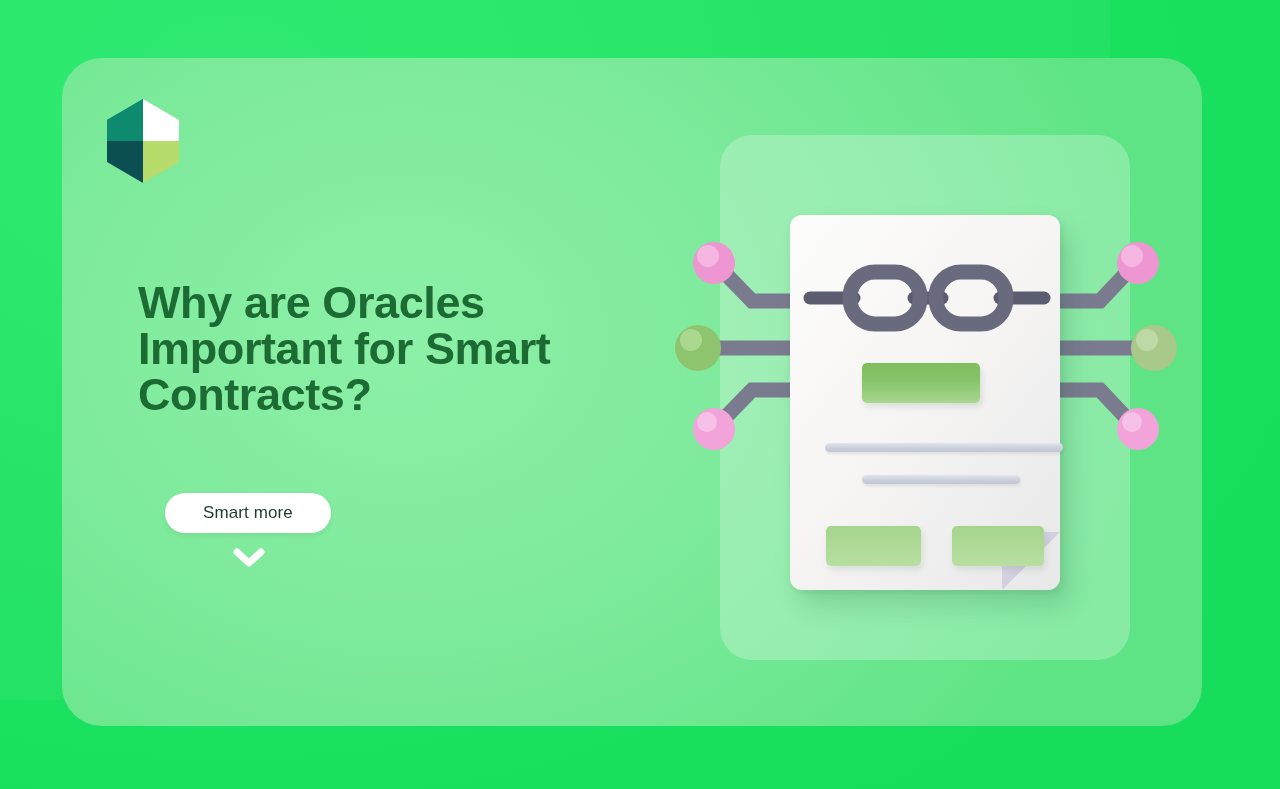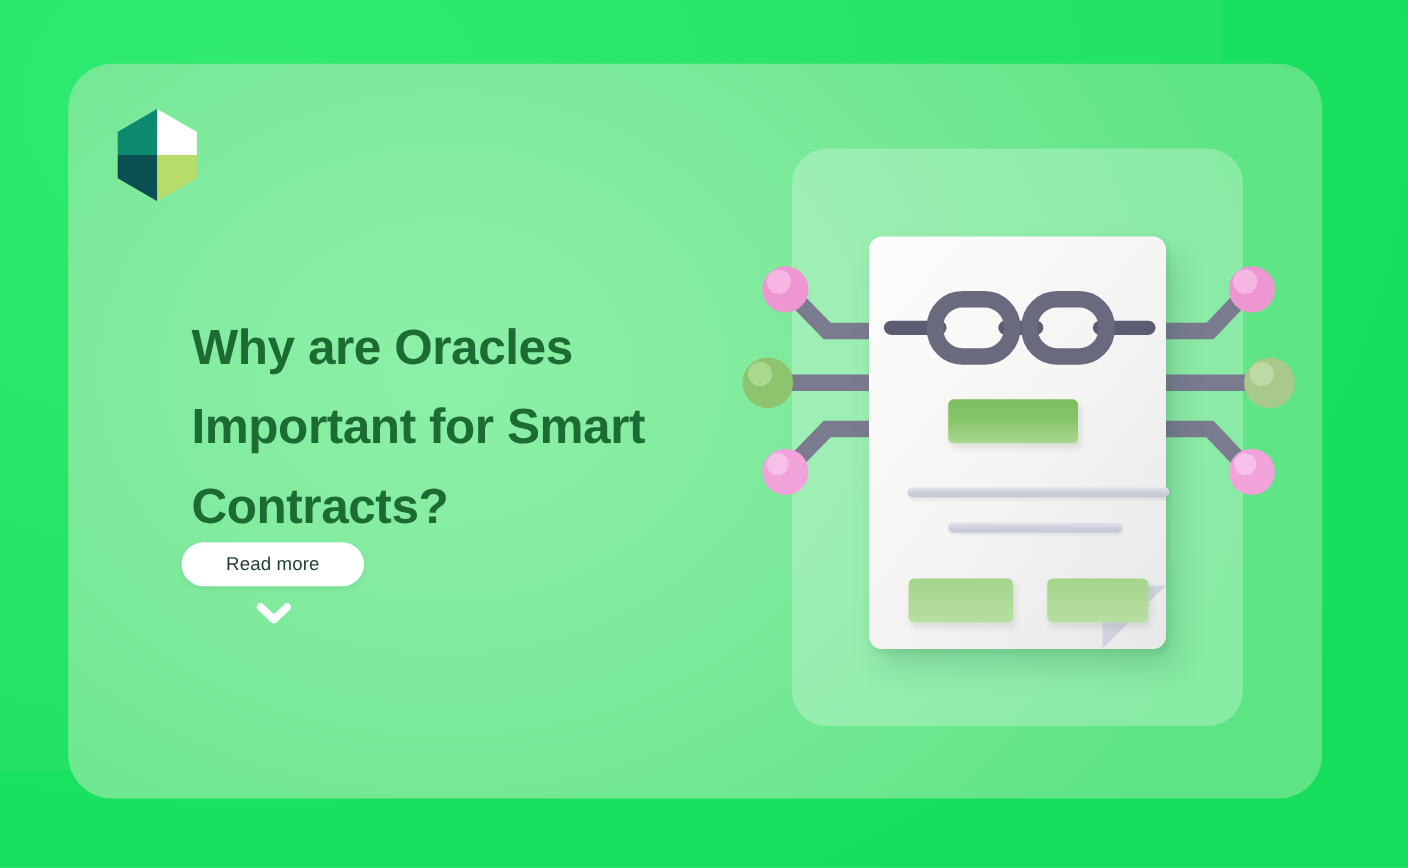--- a/index.html
+++ b/index.html
@@ -43,25 +43,24 @@
   
   .logo { position:absolute; left:44px; top:40px; width:74px; height:86px; }
 
   
   .headline {
     position:absolute;
     left:76px; top:222px;
     width:560px;
     font-size:45px;
     font-weight:bold;
-    line-height:72px;
+    line-height:46px;
     letter-spacing:-0.4px;
     color:#1c6b33;
     white-space:pre-line;
-    margin-left:36px;
   }
 
   
   .btn-read {
     position:absolute;
     left:103px; top:435px;
     width:166px; height:40px;
     border:none;
     border-radius:21px;
     background:#ffffff;
@@ -171,21 +170,21 @@
         <polygon points="37,43 54,11 73,43" fill="#ffffff"></polygon>
 
         <polygon points="37,43 73,43 73,64 37,85" fill="#b7dc6b"></polygon>
       </svg>
     </div>
 
     <h1 class="headline">Why are Oracles
 Important for Smart
 Contracts?</h1>
 
-    <button class="btn-read">Read more</button>
+    <button class="btn-read">Smart more</button>
 
     <div class="chev">
       <svg width="38" height="26" viewBox="0 0 38 26">
         <path d="M7 7 L19 18 L31 7" stroke="#ffffff" stroke-width="7" stroke-linecap="round" stroke-linejoin="round" fill="none"></path>
       </svg>
     </div>
 
     <div class="illo">
 
       <div class="ghost-square"></div>

